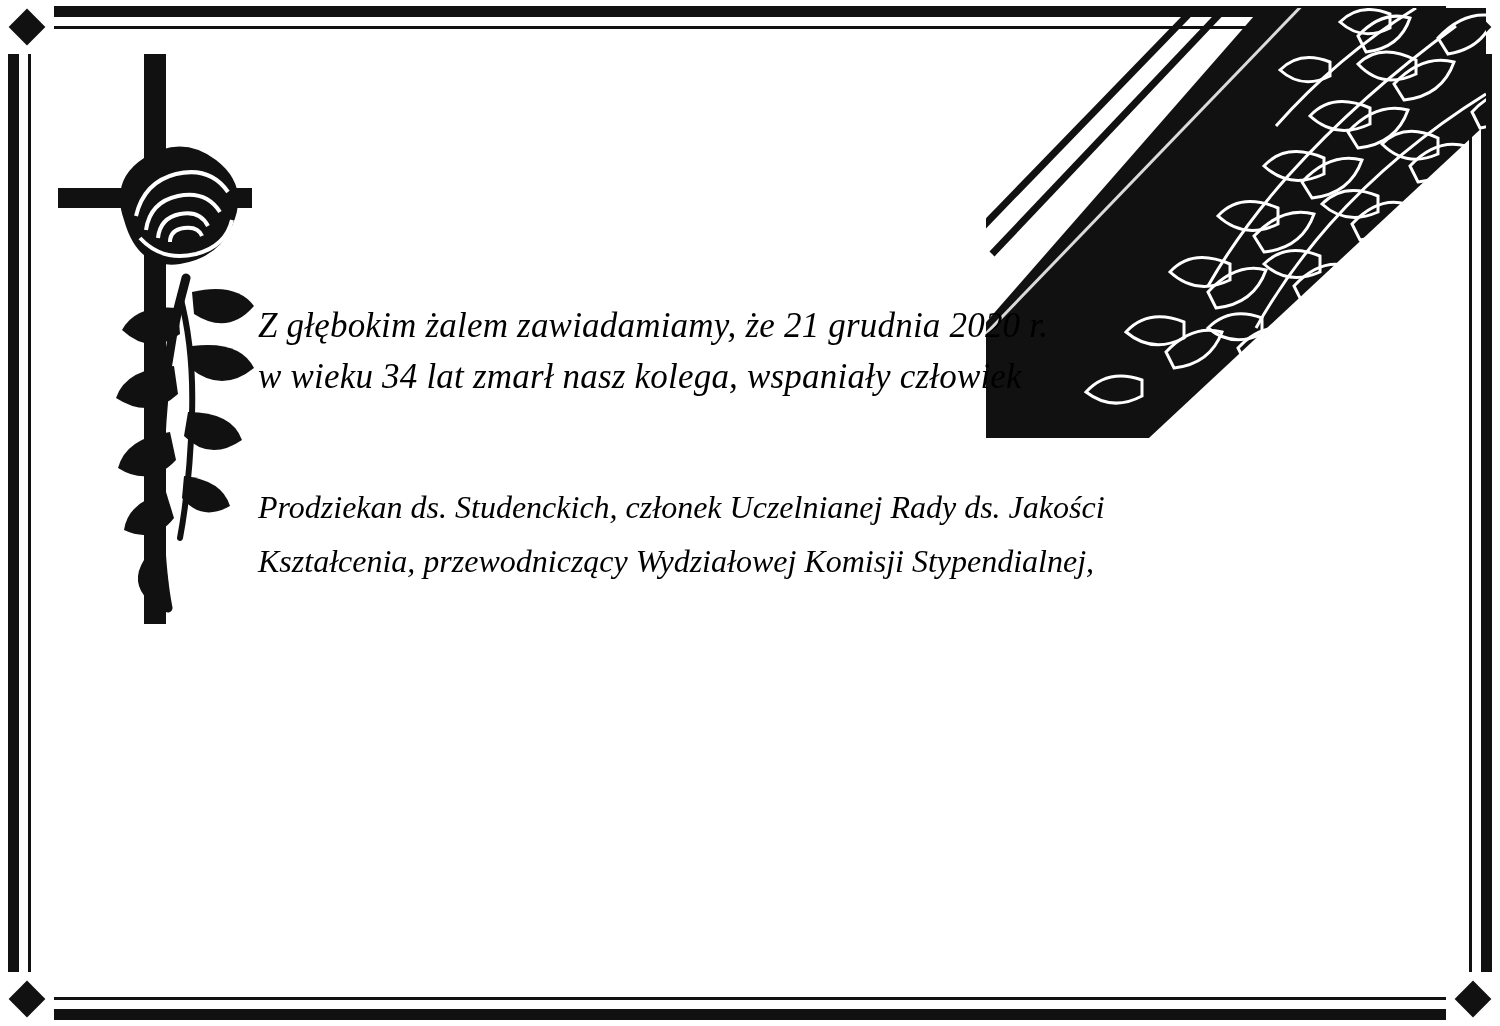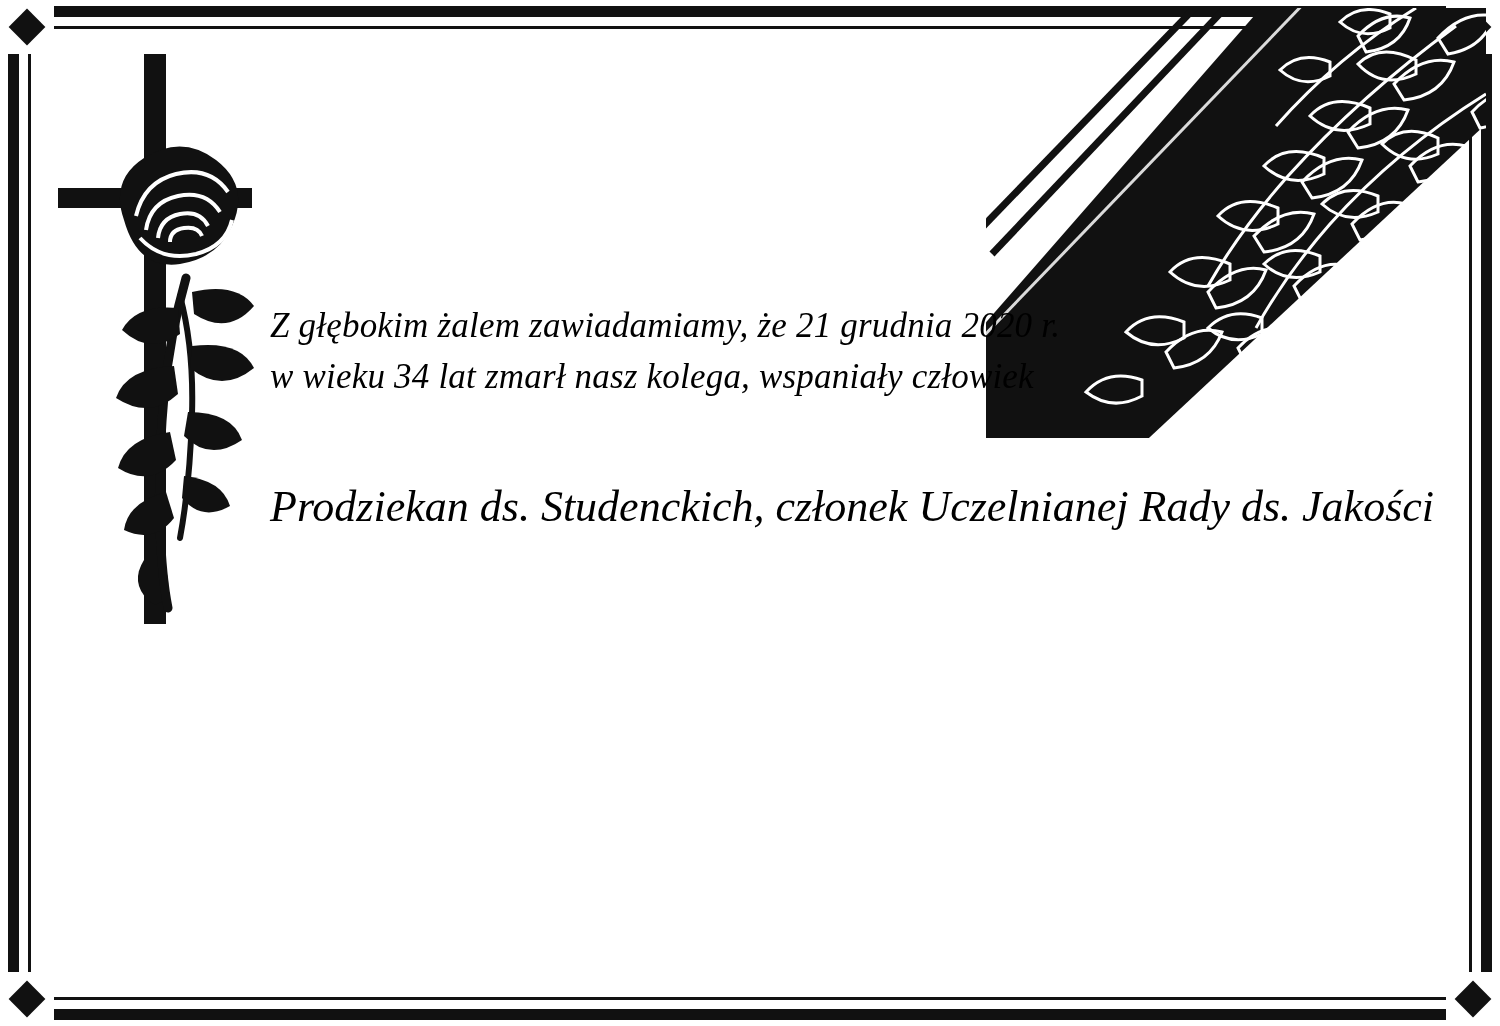--- a/index.html
+++ b/index.html
@@ -82,38 +82,37 @@
     position: absolute;
     left: 258px;
     top: 300px;
     width: 1160px;
   }
   .line {
     color: #000000;
     font-family: "Liberation Serif", "DejaVu Serif", serif;
     font-style: italic;
     white-space: nowrap;
-    margin-left: 12px;
   }
   .intro-line {
     font-size: 35px;
     line-height: 51px;
     letter-spacing: 0.2px;
   }
   .name-line {
     font-size: 49px;
     line-height: 80px;
     letter-spacing: 0.5px;
     margin-top: 2px;
   }
   .roles {
     margin-top: 78px;
   }
   .role-line {
-    font-size: 44px;
+    font-size: 32px;
     line-height: 54px;
   }
   .work-line {
     margin-top: 50px;
     font-size: 34px;
     line-height: 54px;
   }
 </style>
 </head>
 <body>
@@ -237,17 +236,18 @@
       </g>
     </svg>
   </div>
 
   <div class="content">
     <div class="line intro-line">Z głębokim żalem zawiadamiamy, że 21 grudnia 2020 r.</div>
     <div class="line intro-line">w wieku 34 lat zmarł nasz kolega, wspaniały człowiek</div>
 
     <div class="roles">
       <div class="line role-line">Prodziekan ds. Studenckich, członek Uczelnianej Rady ds. Jakości</div>
+      <div class="line role-line">Kształcenia, przewodniczący Wydziałowej Komisji Stypendialnej,</div>
     </div>
 
   </div>
 
 </div>
 
 </body></html>

